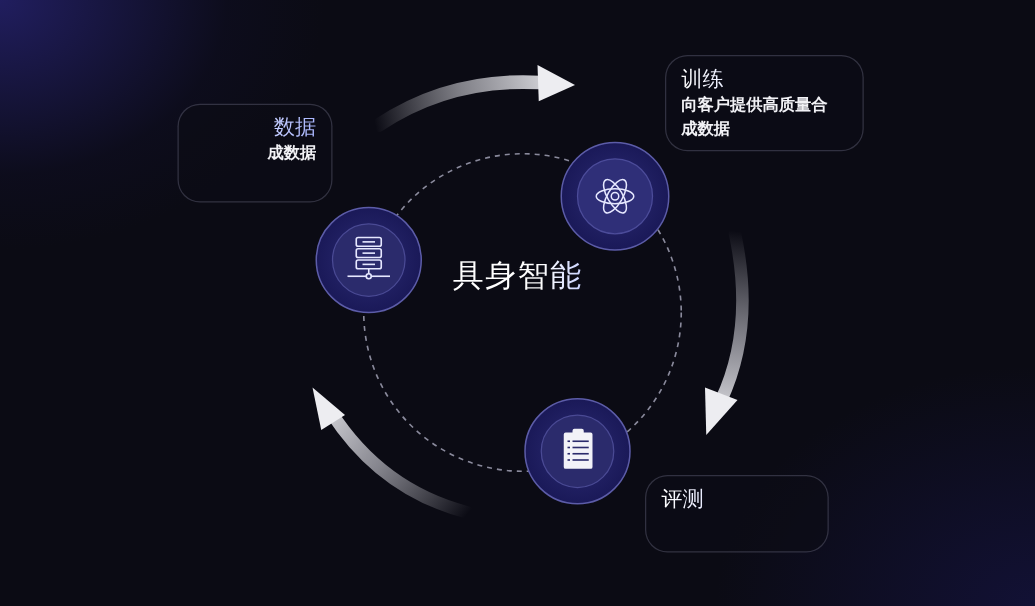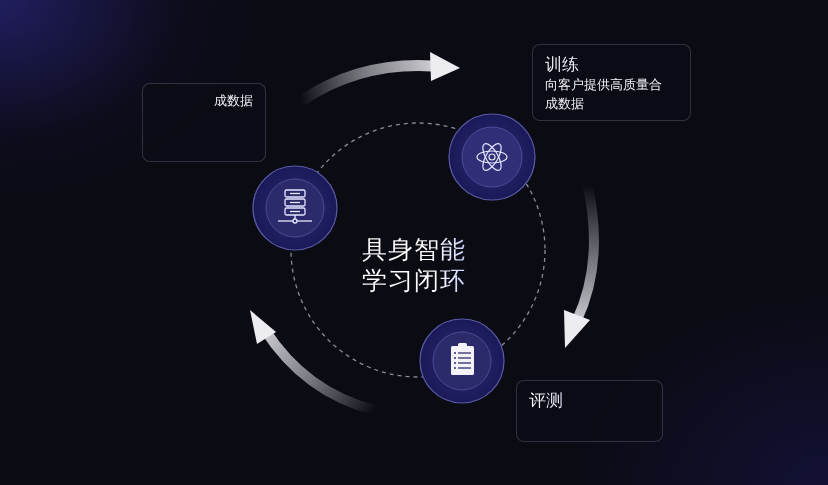--- a/index.html
+++ b/index.html
@@ -9,32 +9,32 @@
         radial-gradient(ellipse 260px 200px at 0px 0px, rgba(40,36,120,0.75), rgba(20,18,60,0.2) 70%, transparent 100%),
         radial-gradient(ellipse 320px 240px at 828px 485px, rgba(24,22,80,0.55), transparent 80%),
         #0b0b14;
       font-family: "DejaVu Sans", sans-serif;
       color:#fff;
     }
     #art { position:absolute; left:0; top:0; }
     .card {
       position:absolute;
       border:1px solid rgba(150,150,180,0.28);
-      border-radius:8px;
+      border-radius:18px;
       background:rgba(12,12,22,0.65);
       box-sizing:border-box;
     }
     .card .title { font-size:17px; line-height:22px; color:#dfe4ff;
       background:linear-gradient(90deg,#ffffff,#a9b6ff); -webkit-background-clip:text; background-clip:text; color:transparent; }
-    .card .desc { font-size:13px; line-height:19px; color:#f2f2f6; }
+    .card .desc { font-size:13px; line-height:19px; color:#f2f2f6;font-weight:bold; }
     .card-right { text-align:right; }
     .center-title {
       position:absolute; left:362px; top:205px; width:130px;
       font-size:25px; line-height:31px; letter-spacing:1px;
-      background:linear-gradient(90deg,#ffffff 55%,#9fb0ff); -webkit-background-clip:text; background-clip:text; color:transparent;margin-top:29px;
+      background:linear-gradient(90deg,#ffffff 55%,#9fb0ff); -webkit-background-clip:text; background-clip:text; color:transparent;
     }
   </style>
 </head>
 <body>
 
 <svg id="art" width="828" height="485" viewBox="0 0 828 485">
   <defs>
     <linearGradient id="gTop" x1="300" y1="100" x2="460" y2="66" gradientUnits="userSpaceOnUse">
       <stop offset="0" stop-color="#e8e8ec" stop-opacity="0"></stop>
       <stop offset="0.45" stop-color="#d0d0d6" stop-opacity="0.6"></stop>
@@ -116,24 +116,24 @@
           <line x1="458" y1="363" x2="471" y2="363"></line>
         <line x1="454" y1="368" x2="456" y2="368"></line>
           <line x1="458" y1="368" x2="471" y2="368"></line>
       </g>
     </g>
   </g>
 </svg>
 
 <div class="center-title">
   <div>具身智能</div>
-  <div>学习闭环</div>
 </div>
 
 <div class="card card-right" style="left:142px; top:83px; width:124px; height:79px; padding:7px 12px 0 0;">
+  <div class="title">数据</div>
   <div class="desc">成数据</div>
 </div>
 
 <div class="card" style="left:532px; top:44px; width:159px; height:77px; padding:8px 0 0 12px;">
   <div class="title">训练</div>
   <div class="desc">向客户提供高质量合</div>
   <div class="desc">成数据</div>
 </div>
 
 <div class="card" style="left:516px; top:380px; width:147px; height:62px; padding:8px 0 0 12px;">

